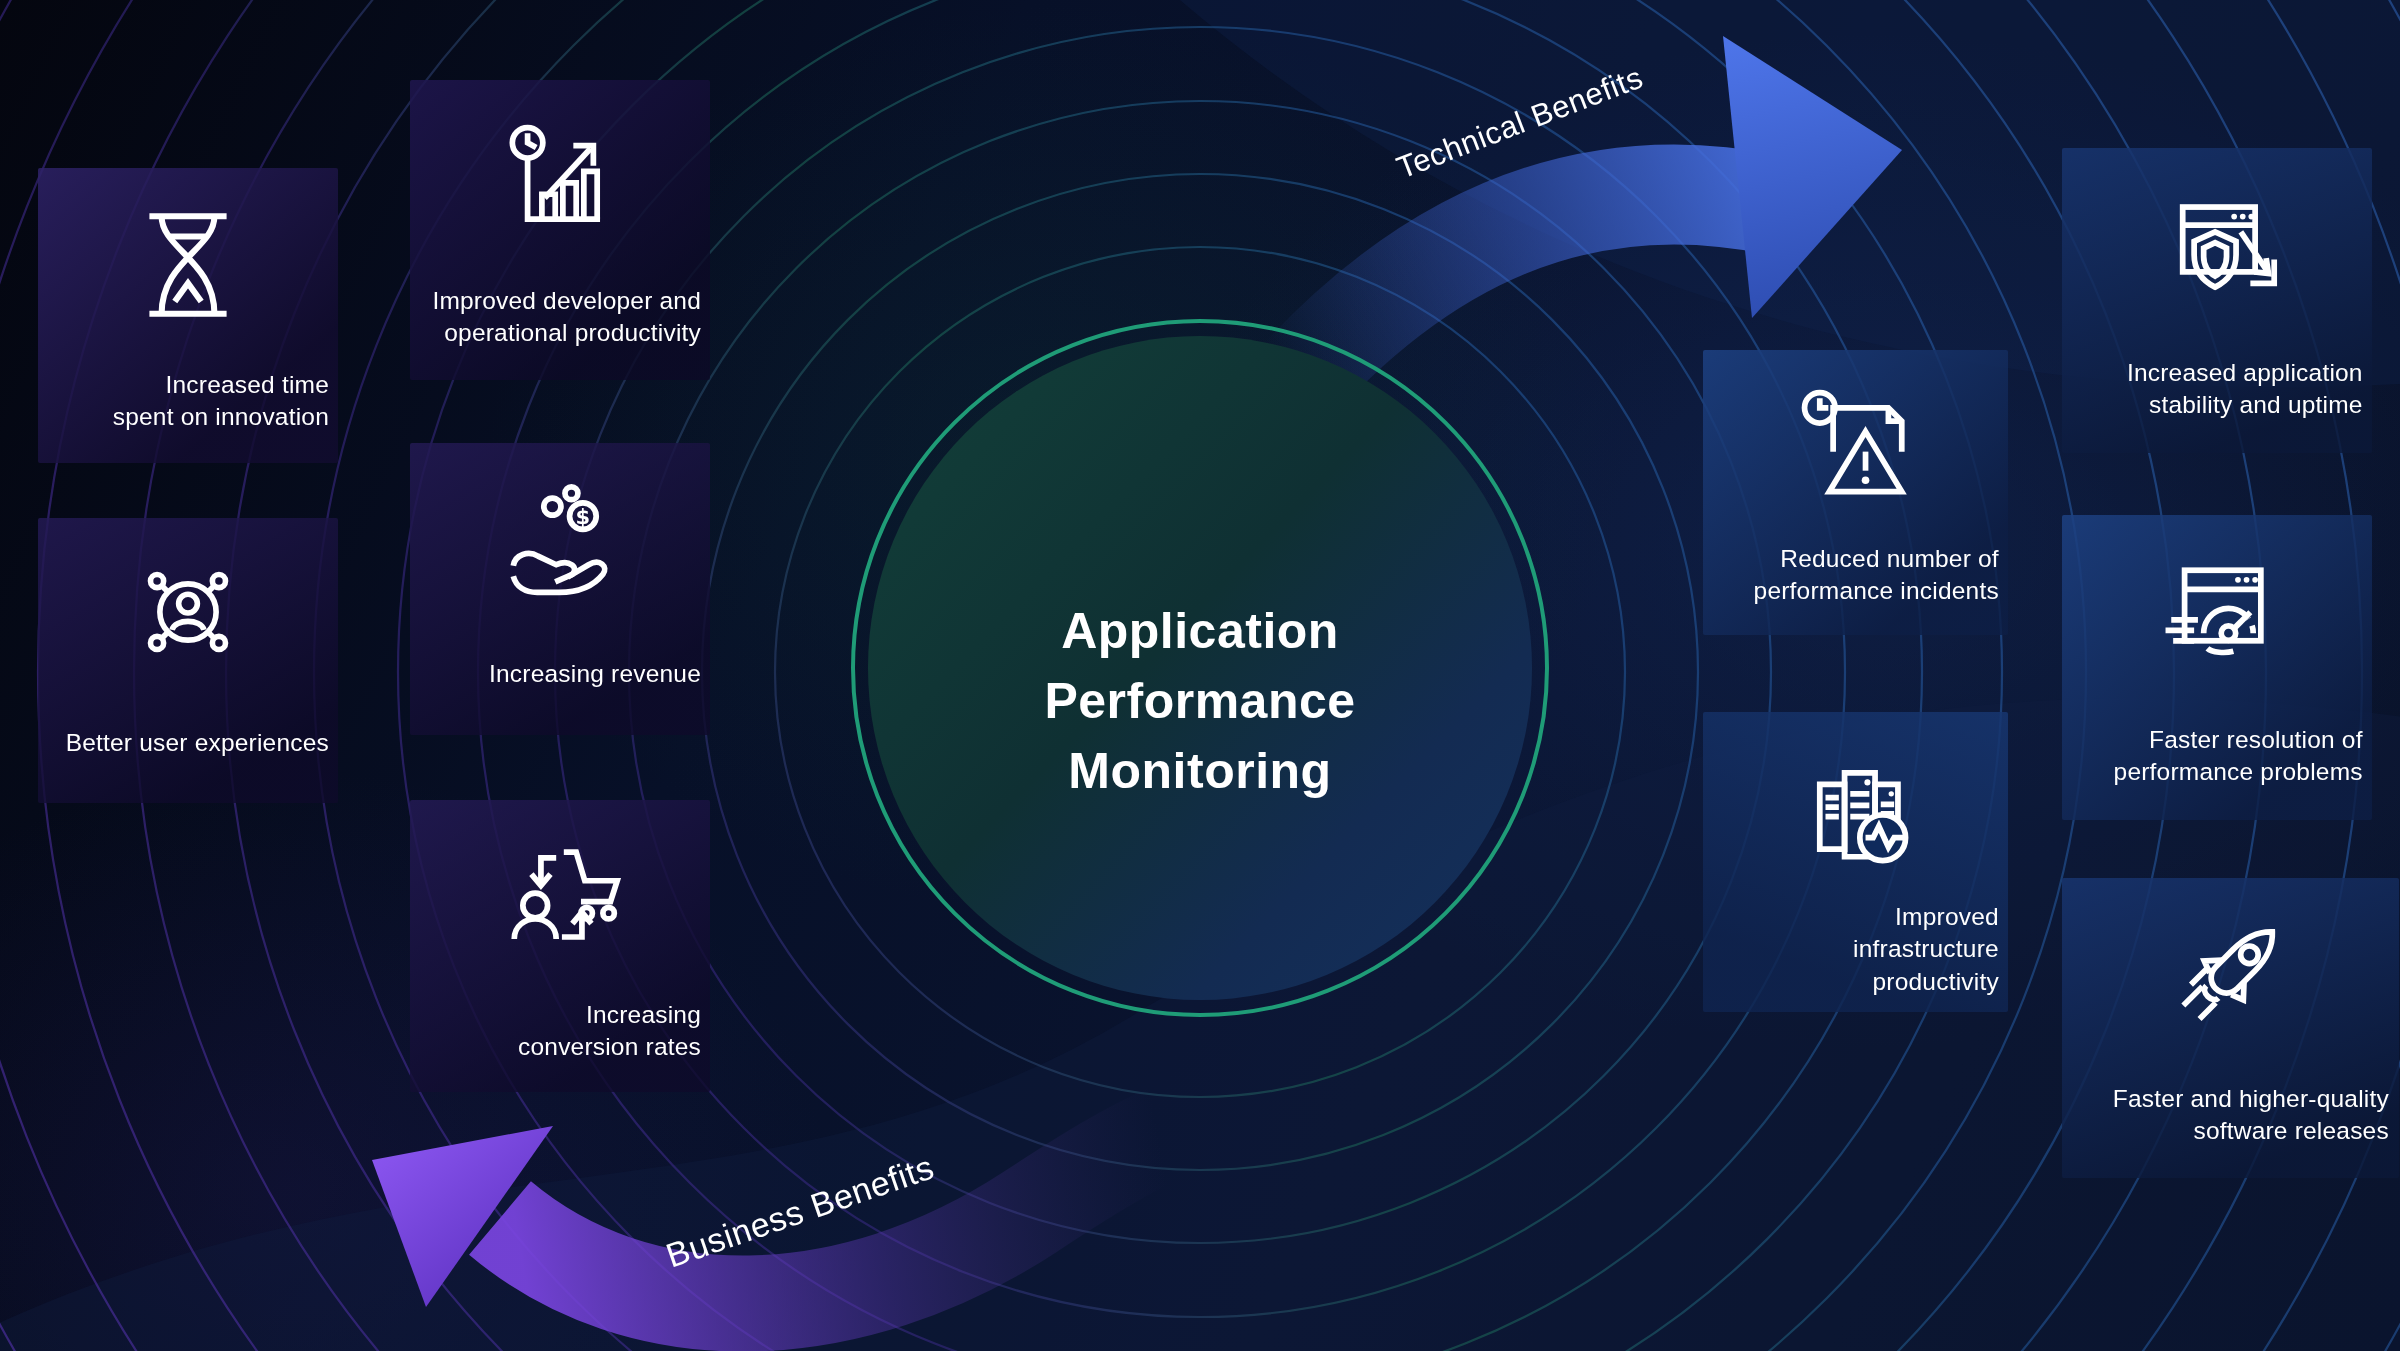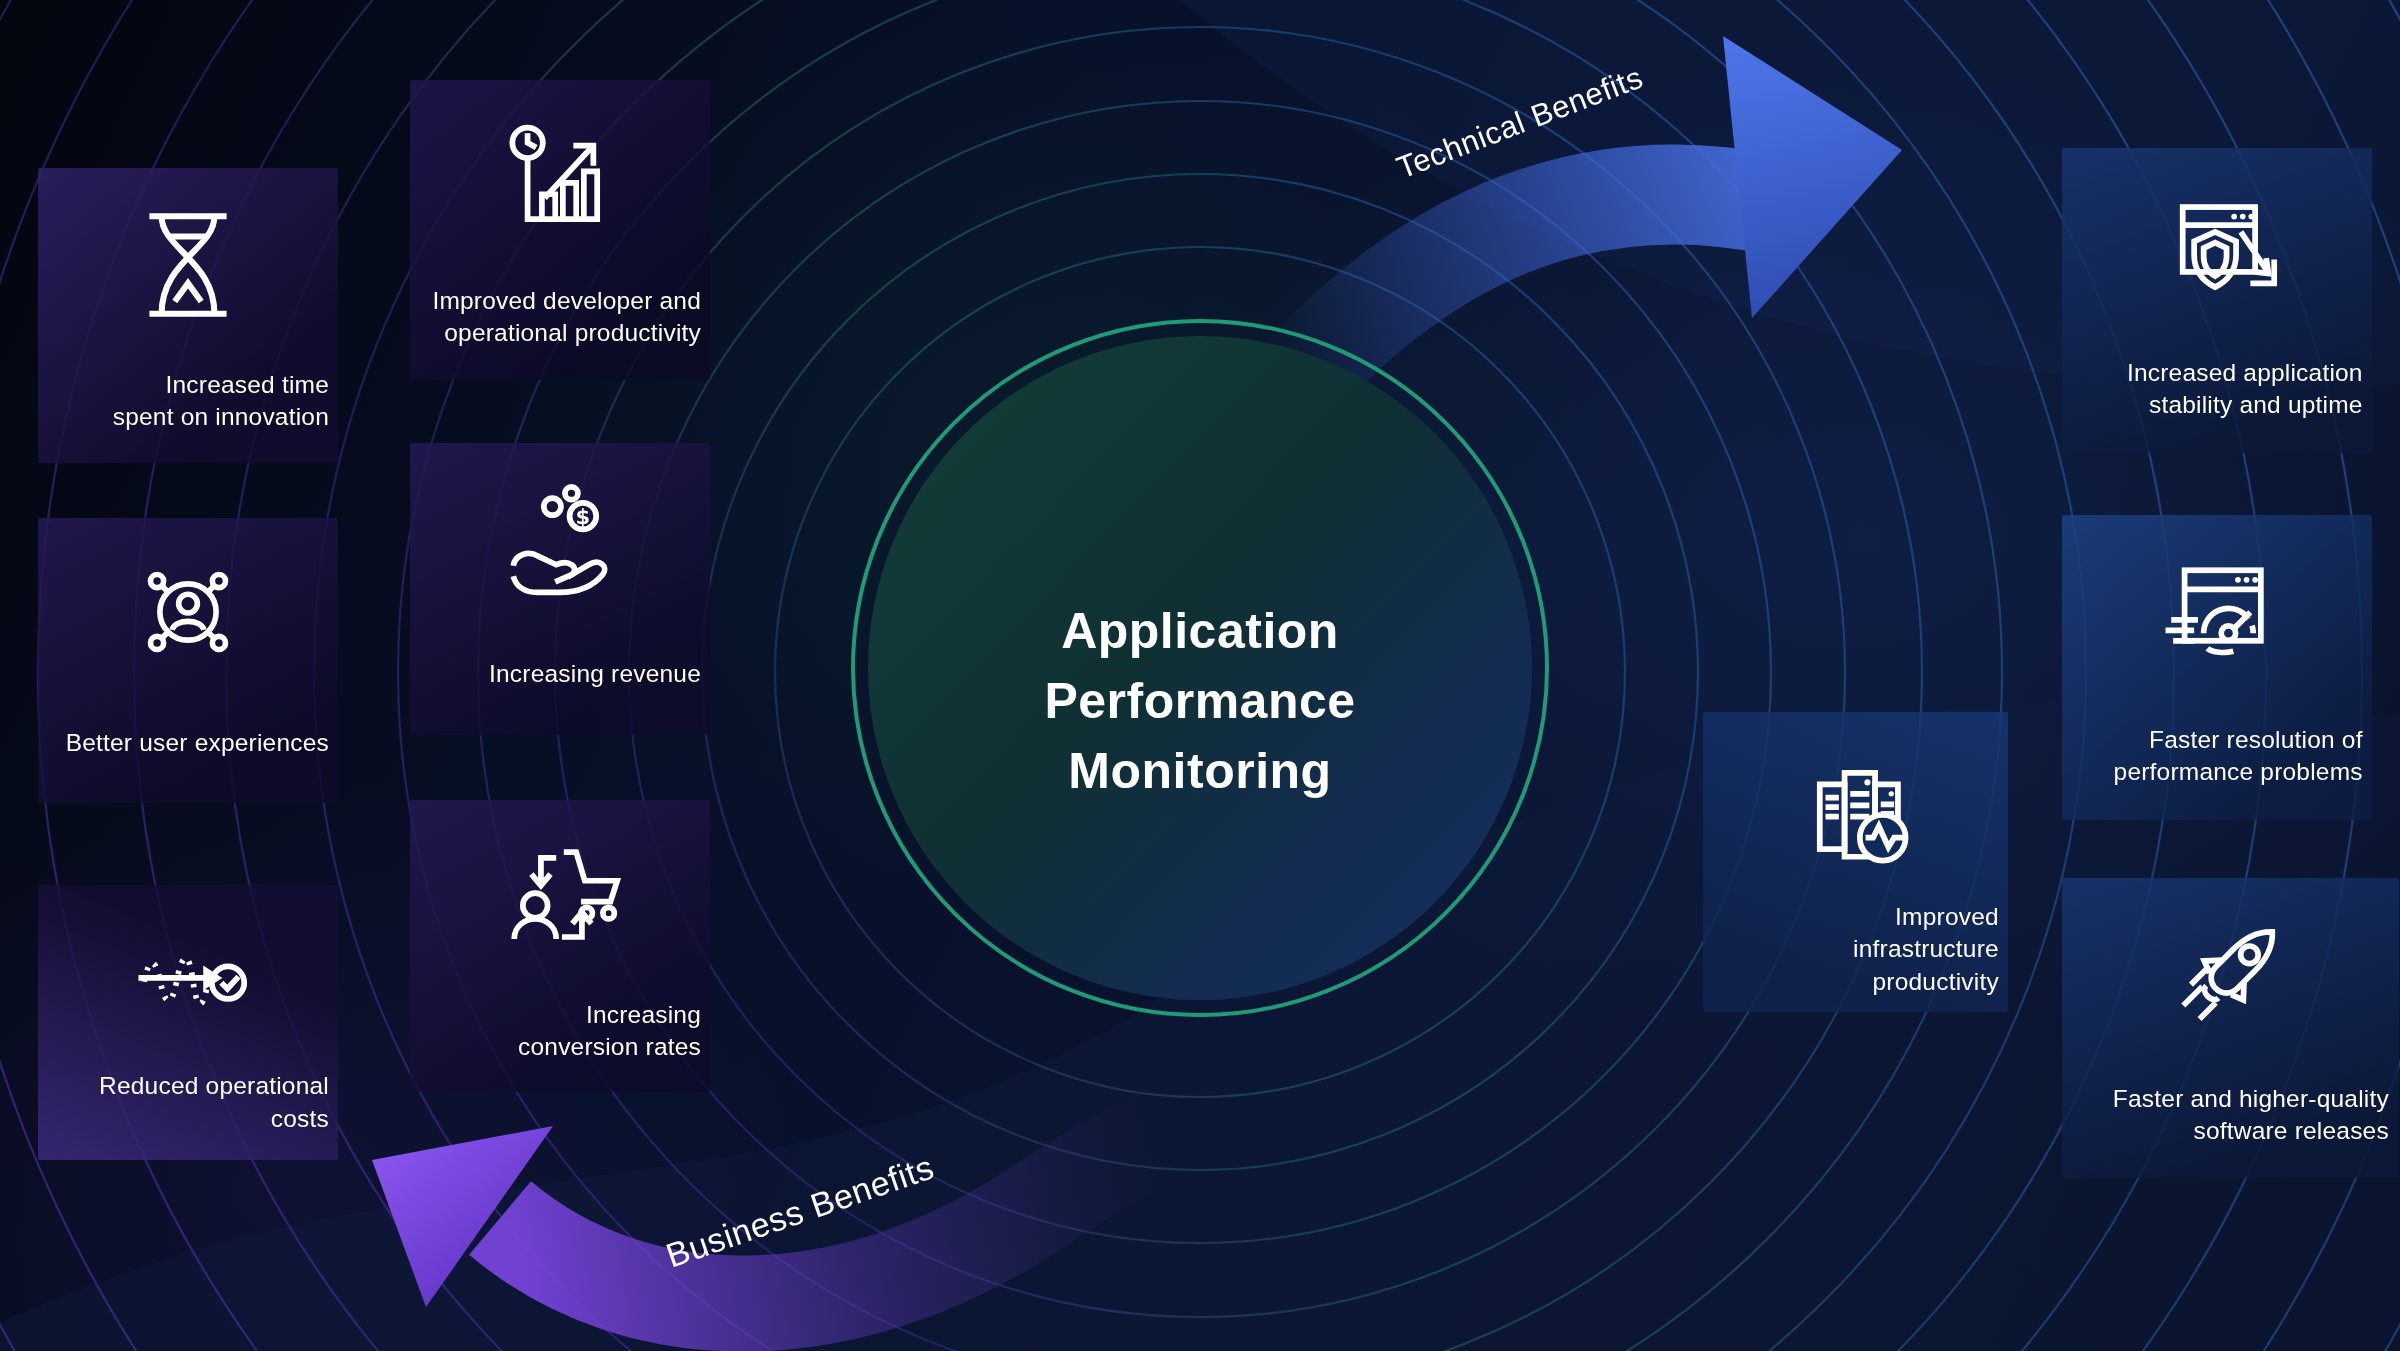--- a/index.html
+++ b/index.html
@@ -146,32 +146,20 @@
         <path d="M21.5 21.5L18 18M42.5 21.5L46 18M21.5 42.5L18 46M42.5 42.5L46 46"></path>
         <circle cx="15.5" cy="15.5" r="3.5"></circle>
         <circle cx="48.5" cy="15.5" r="3.5"></circle>
         <circle cx="15.5" cy="48.5" r="3.5"></circle>
         <circle cx="48.5" cy="48.5" r="3.5"></circle>
       </svg>
     </div>
     <div class="card-label">Better user experiences</div>
   </div>
 
-  <div class="card purple-c" style="left:38px;top:885px;width:300px;height:275px;">
-    <div class="icon-wrap">
-      <svg class="icon-svg" width="122" height="122" viewBox="0 0 64 64">
-        <path stroke-dasharray="1.8 4.2" d="M9 35c2.5-13 6-13 8.5 0s6 13 8.5 0 6-19 8.5-1 5.5 15 8 1"></path>
-        <path d="M6 33h36"></path>
-        <path class="fill" d="M40 26.5l10 6.5-10 6.5z"></path>
-        <circle cx="53" cy="35.5" r="8.5"></circle>
-        <path d="M49.5 35.5l3.2 3.2 5.8-6.4"></path>
-      </svg>
-    </div>
-    <div class="card-label">Reduced operational costs</div>
-  </div>
 
   <div class="card purple-d" style="left:410px;top:80px;width:300px;height:300px;">
     <div class="icon-wrap">
       <svg class="icon-svg" width="122" height="122" viewBox="0 0 64 64">
         <circle cx="15" cy="13" r="8"></circle>
         <path d="M15 8v5l4.5 2.5"></path>
         <path d="M15 21v32h38"></path>
         <path d="M22.5 53V40h7v13M33.5 53V34h7v19M44.5 53V28h7v25"></path>
         <path d="M24 42L48 16"></path>
         <path d="M39 14.5h10.5V25"></path>
@@ -206,20 +194,35 @@
         <circle cx="19" cy="37" r="6.5"></circle>
         <path d="M8 54.5c0-7 6-10.5 11-10.5s11 3.5 11 10.5"></path>
         <path d="M33 53.5h10.5V42"></path>
         <path d="M38.5 46.5l5-6 5 6"></path>
       </svg>
     </div>
     <div class="card-label">Increasing
 conversion rates</div>
   </div>
 
+  <div class="card blue-a" style="left:1703px;top:350px;width:305px;height:285px;">
+    <div class="icon-wrap">
+      <svg class="icon-svg" width="122" height="122" viewBox="0 0 64 64">
+        <circle cx="13" cy="13" r="8"></circle>
+        <path d="M13 8v5h4.5"></path>
+        <path d="M20 36V13h29l7 7v16"></path>
+        <path d="M49 13v7h7"></path>
+        <path d="M37 25.5L56 57H18z"></path>
+        <path d="M37 36v10"></path>
+        <circle class="fill" cx="37" cy="51" r="2"></circle>
+      </svg>
+    </div>
+    <div class="card-label">Reduced number of
+performance incidents</div>
+  </div>
 
   <div class="card blue-b" style="left:1703px;top:712px;width:305px;height:300px;">
     <div class="icon-wrap">
       <svg class="icon-svg" width="122" height="122" viewBox="0 0 64 64">
         <path d="M13 18h13v34H13z"></path>
         <path d="M16 25h7M16 30h7M16 35h7"></path>
         <path d="M26 12h16v44H26z"></path>
         <circle class="fill" cx="38" cy="17" r="1.6"></circle>
         <path d="M29 23h10M29 29h10M29 35h10"></path>
         <path d="M42 18h12v30H42z"></path>

